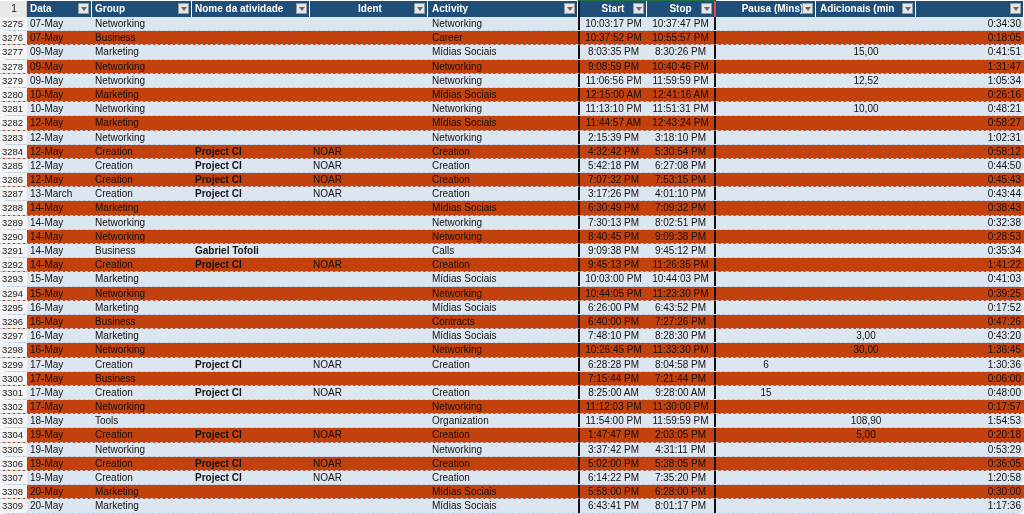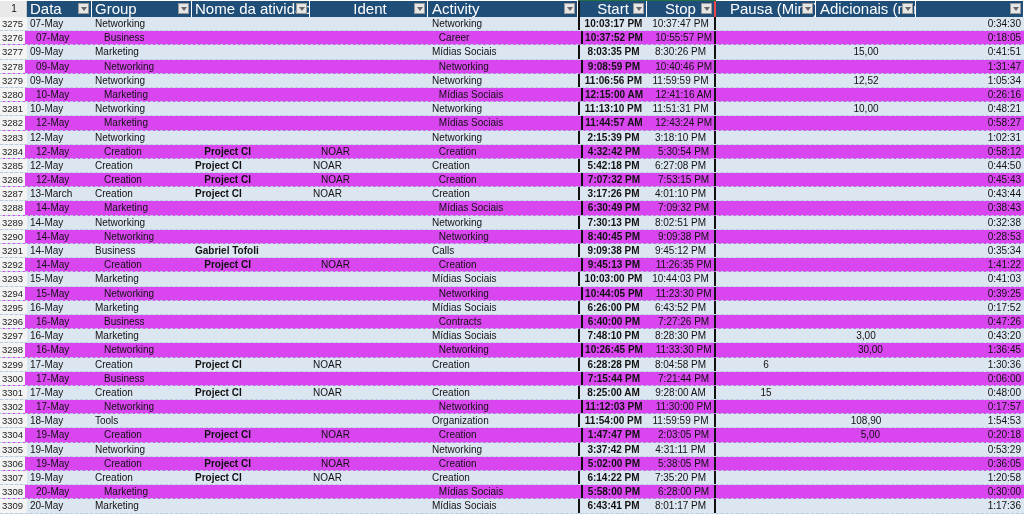--- a/index.html
+++ b/index.html
@@ -1,35 +1,35 @@
 <!DOCTYPE html>
 <html><head>
 <meta charset="utf-8">
 <style>
   html, body { margin:0; padding:0; background:#ffffff; }
   body { width:1024px; height:514px; overflow:hidden; font-family:"Liberation Sans", sans-serif; font-size:10px; color:#111; position:relative; }
   .sheet { position:absolute; left:0; top:0; width:1024px; }
   .row { display:flex; height:14.2px; line-height:14.2px; border-bottom:1px dashed #b9cbe0; box-sizing:border-box; }
-  .row.even { background:#dce6f1; }
-  .row.odd { background:#d946ef;gap:8px; }
+  .row.even { background:#dce6f1;border-radius:7px; }
+  .row.odd { background:#c2410c; }
   .hdr { display:flex; height:16px; line-height:15px; margin-top:1px; }
   .c { box-sizing:border-box; white-space:nowrap; overflow:hidden; position:relative; }
   .rn { width:27px; text-align:left; padding-left:2px; background:#f4f4f4; color:#222; font-size:9.5px; }
   .row .rn { background:#f4f4f4; }
   .w-data { width:65px; padding-left:3px; }
   .w-group { width:100px; padding-left:3px; }
   .w-nome { width:118px; padding-left:3px;font-weight:bold; }
   .w-ident { width:118px; padding-left:3px; }
   .w-act { width:150px; padding-left:4px; }
-  .w-start { width:69px; text-align:center;font-weight:bold; }
+  .w-start { width:69px; text-align:center; }
   .w-stop { width:69px; text-align:center; }
   .w-pausa { width:100px; text-align:center; }
   .w-adic { width:100px; text-align:center; }
   .w-total { width:108px; text-align:right; padding-right:3px; font-weight:normal; }
-  .hdr .c { background:#1f4e79; color:#ffffff; font-weight:normal; font-size:15px; border-right:1px solid #ffffff; }
+  .hdr .c { background:#1f4e79; color:#ffffff; font-weight:bold; font-size:10px; border-right:1px solid #ffffff; }
   .hdr .rn { background:#e9e9e9; color:#111; font-weight:normal; text-align:center; font-size:10px; border-right:1px solid #c8c8c8; }
   .hdr .w-ident, .hdr .w-start, .hdr .w-stop { text-align:center; }
   .hdr .w-pausa { text-align:center; padding-left:14px; }
   .hdr .w-adic { text-align:left; padding-left:4px; }
   .dd { position:absolute; right:2px; top:2px; width:11px; height:11px; background:#e6e6e6; border:1px solid #9a9a9a; box-sizing:border-box; }
   .dd::after { content:""; position:absolute; left:2px; top:3px; border-left:3px solid transparent; border-right:3px solid transparent; border-top:4px solid #666; }
   .sel-left { border-left:2px solid #111; }
   .sel-right { border-right:2px solid #111; }
   .hdr .sel-left { border-left:2px solid #111; }
   .hdr .w-stop.sel-right { border-right:2px solid #ef4444; }

